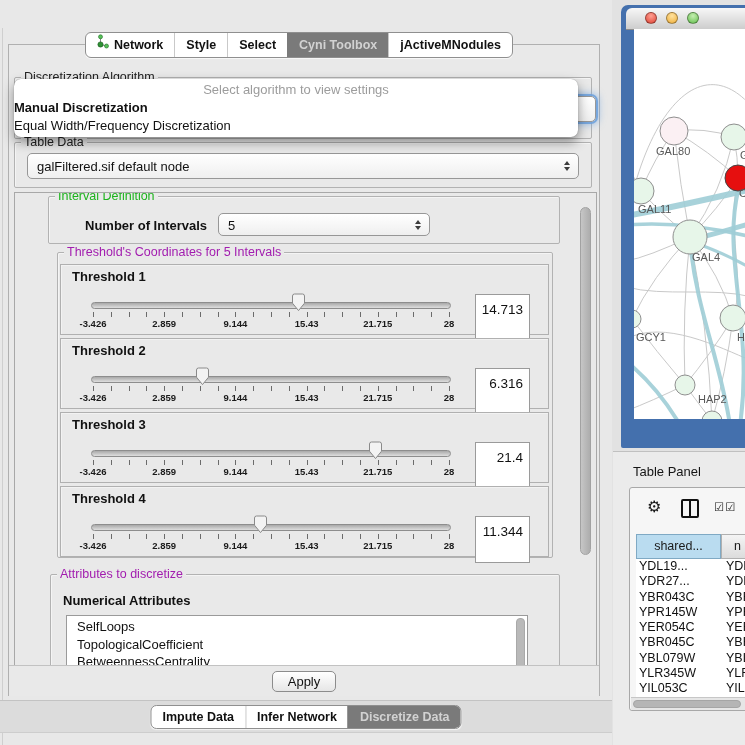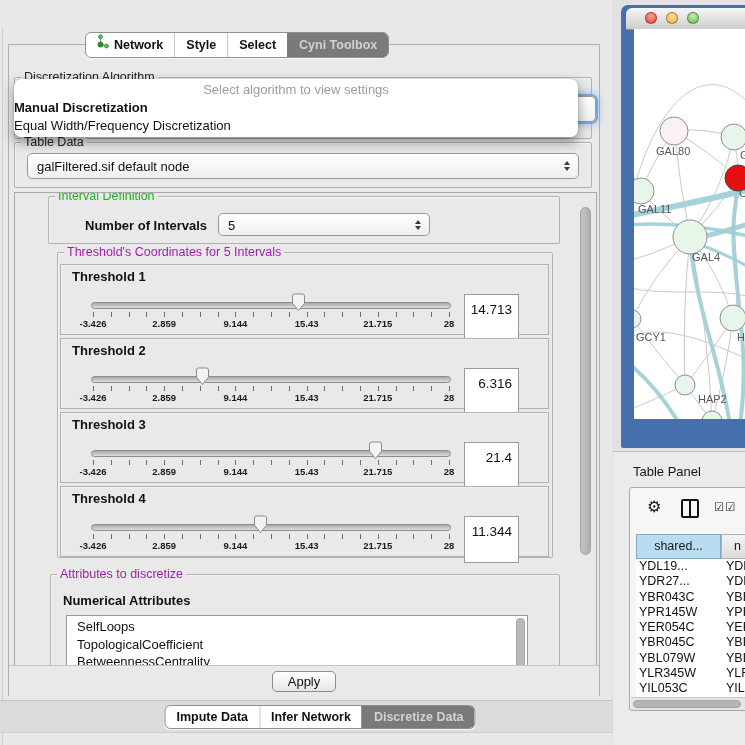--- a/index.html
+++ b/index.html
@@ -21,21 +21,21 @@
     box-sizing:border-box;border:1px solid #b0b0b0;background:#e9e9e9;}
   
   .seg-bar{position:absolute;display:flex;height:24px;background:#fff;border:1px solid #8f8f8f;
     border-radius:6px;overflow:hidden;z-index:6;box-shadow:0 1px 1px rgba(255,255,255,.7);}
   .seg{padding:0 11px;line-height:24px;font-size:12.5px;font-weight:700;color:#111;
     border-left:1px solid #c9c9c9;display:flex;align-items:center;gap:5px;white-space:nowrap;}
   .seg:first-child{border-left:none;}
   .seg.selected{background:#7a7a7a;color:#d2d2d2;border-left-color:#7a7a7a;}
   #top-tabs{left:85px;top:32px;}
   .bottom-strip{position:absolute;left:0;top:700px;width:612px;height:31px;background:#dcdcdc;
-    border-top:1px solid #c3c3c3;border-bottom:1px solid #cdcdcd;padding-left:28px;}
+    border-top:1px solid #c3c3c3;border-bottom:1px solid #cdcdcd;}
   #bottom-tabs{left:50%;transform:translateX(-50%);top:4px;height:22px;}
   #bottom-tabs .seg{line-height:22px;}
   
   .grp{position:absolute;box-sizing:border-box;border:1px solid #b2b2b2;border-radius:2px;
     box-shadow:inset 1px 1px 0 #f4f4f4;}
   .grp-title{position:absolute;top:-8px;left:6px;background:#e9e9e9;padding:0 3px;
     font-size:12.5px;color:#222;white-space:nowrap;}
   .grp-title.green{color:#1db31d;}
   .grp-title.blue{color:#a21caf;}
   
@@ -66,21 +66,21 @@
   
   .grp-thresholds{left:42px;top:59px;width:496px;height:306px;}
   .th-panel{position:absolute;left:2px;width:489px;height:71px;box-sizing:border-box;
     border:1px solid #b0b0b0;background:#e9e9e9;box-shadow:inset 1px 1px 0 #f2f2f2;}
   .th-label{position:absolute;left:11px;top:4px;font-size:13px;font-weight:700;color:#111;}
   .th-track{position:absolute;left:30px;top:37px;width:360px;height:7px;border-radius:4px;
     background:linear-gradient(#a9a9a9,#dedede);border:1px solid #8d8d8d;box-sizing:border-box;}
   .th-thumb{position:absolute;top:28px;width:15px;height:19px;}
   .tick{position:absolute;top:47px;width:1px;height:5px;background:#6b6b6b;}
   .tick-label{position:absolute;top:53px;width:44px;text-align:center;font-size:9.5px;font-weight:700;color:#1a1a1a;}
-  .th-value{position:absolute;left:403px;top:29px;width:55px;height:47px;box-sizing:border-box;
+  .th-value{position:absolute;left:414px;top:29px;width:55px;height:47px;box-sizing:border-box;
     background:#fff;border:1px solid #9a9a9a;font-size:13.5px;color:#111;
     text-align:right;line-height:30px;padding-right:6px;}
   
   .grp-attrs{left:35px;top:381px;width:510px;height:150px;}
   .attrs-heading{position:absolute;left:12px;top:18px;font-size:13px;font-weight:700;color:#111;}
   .attr-list{position:absolute;left:15px;top:40px;width:462px;height:120px;box-sizing:border-box;
     background:#fff;border:1px solid #9a9a9a;overflow:hidden;}
   .attr-item{padding-left:10px;font-size:13px;line-height:17.5px;color:#111;white-space:nowrap;}
   .attr-item:first-child{padding-top:2px;}
   .attr-scroll{position:absolute;right:2px;top:2px;width:9px;height:112px;border-radius:4px;
@@ -344,20 +344,23 @@
       </div>
       <div class="seg">
         <span>Style</span>
       </div>
       <div class="seg">
         <span>Select</span>
       </div>
       <div class="seg selected">
         <span>Cyni Toolbox</span>
       </div>
+      <div class="seg">
+        <span>jActiveMNodules</span>
+      </div>
     </div>
 
   <div class="bottom-strip">
     <div class="seg-bar" id="bottom-tabs">
         <div class="seg">
           <span>Impute Data</span>
         </div>
         <div class="seg">
           <span>Infer Network</span>
         </div>

